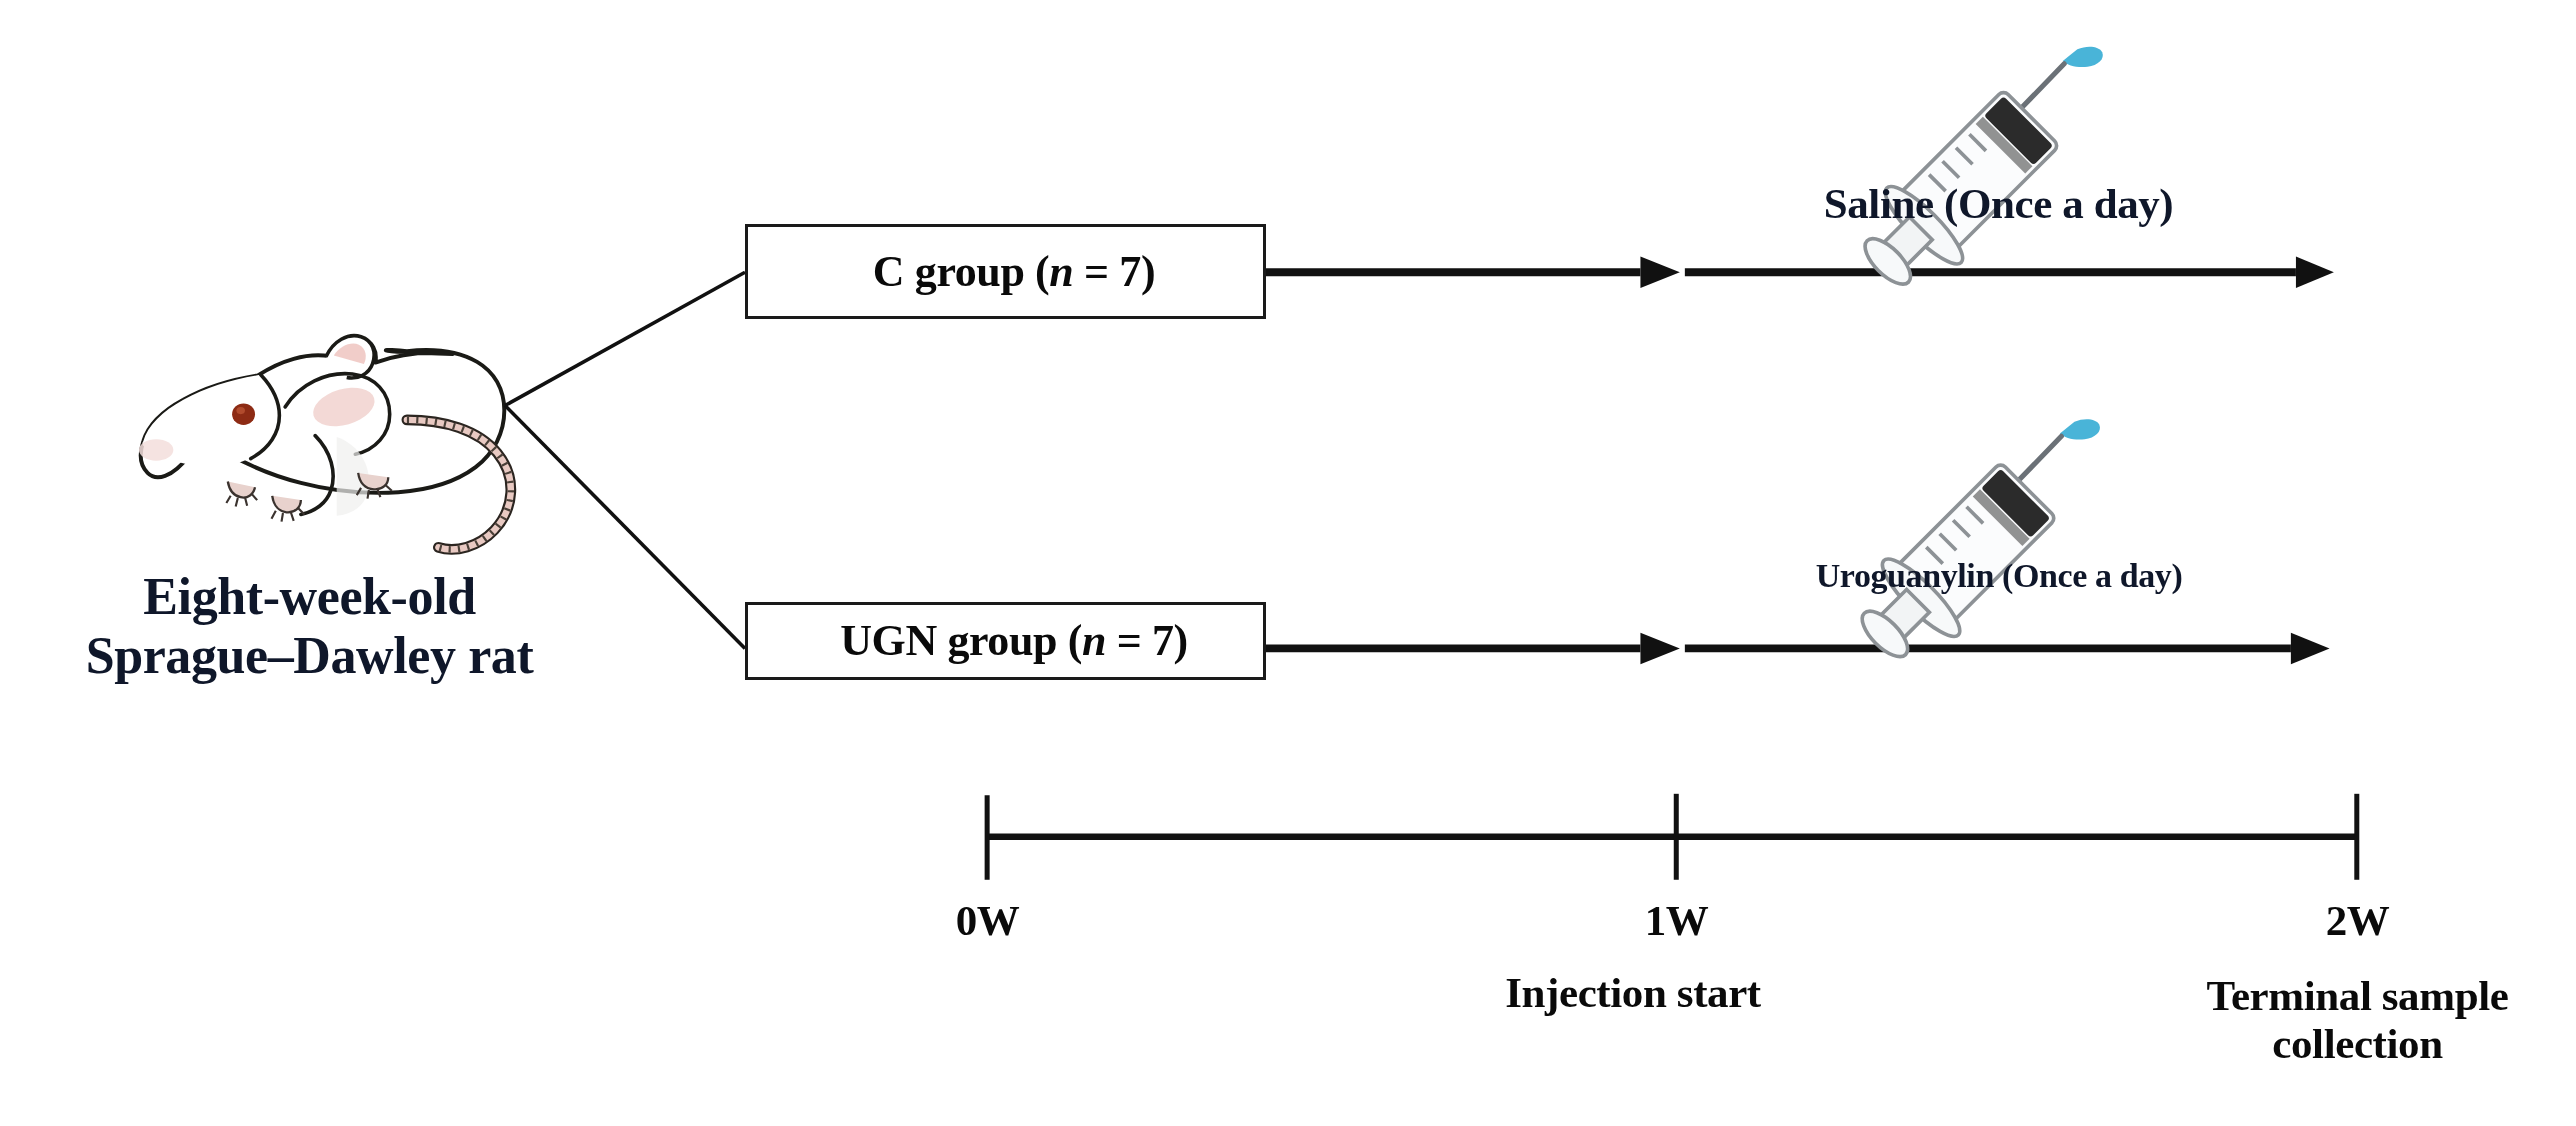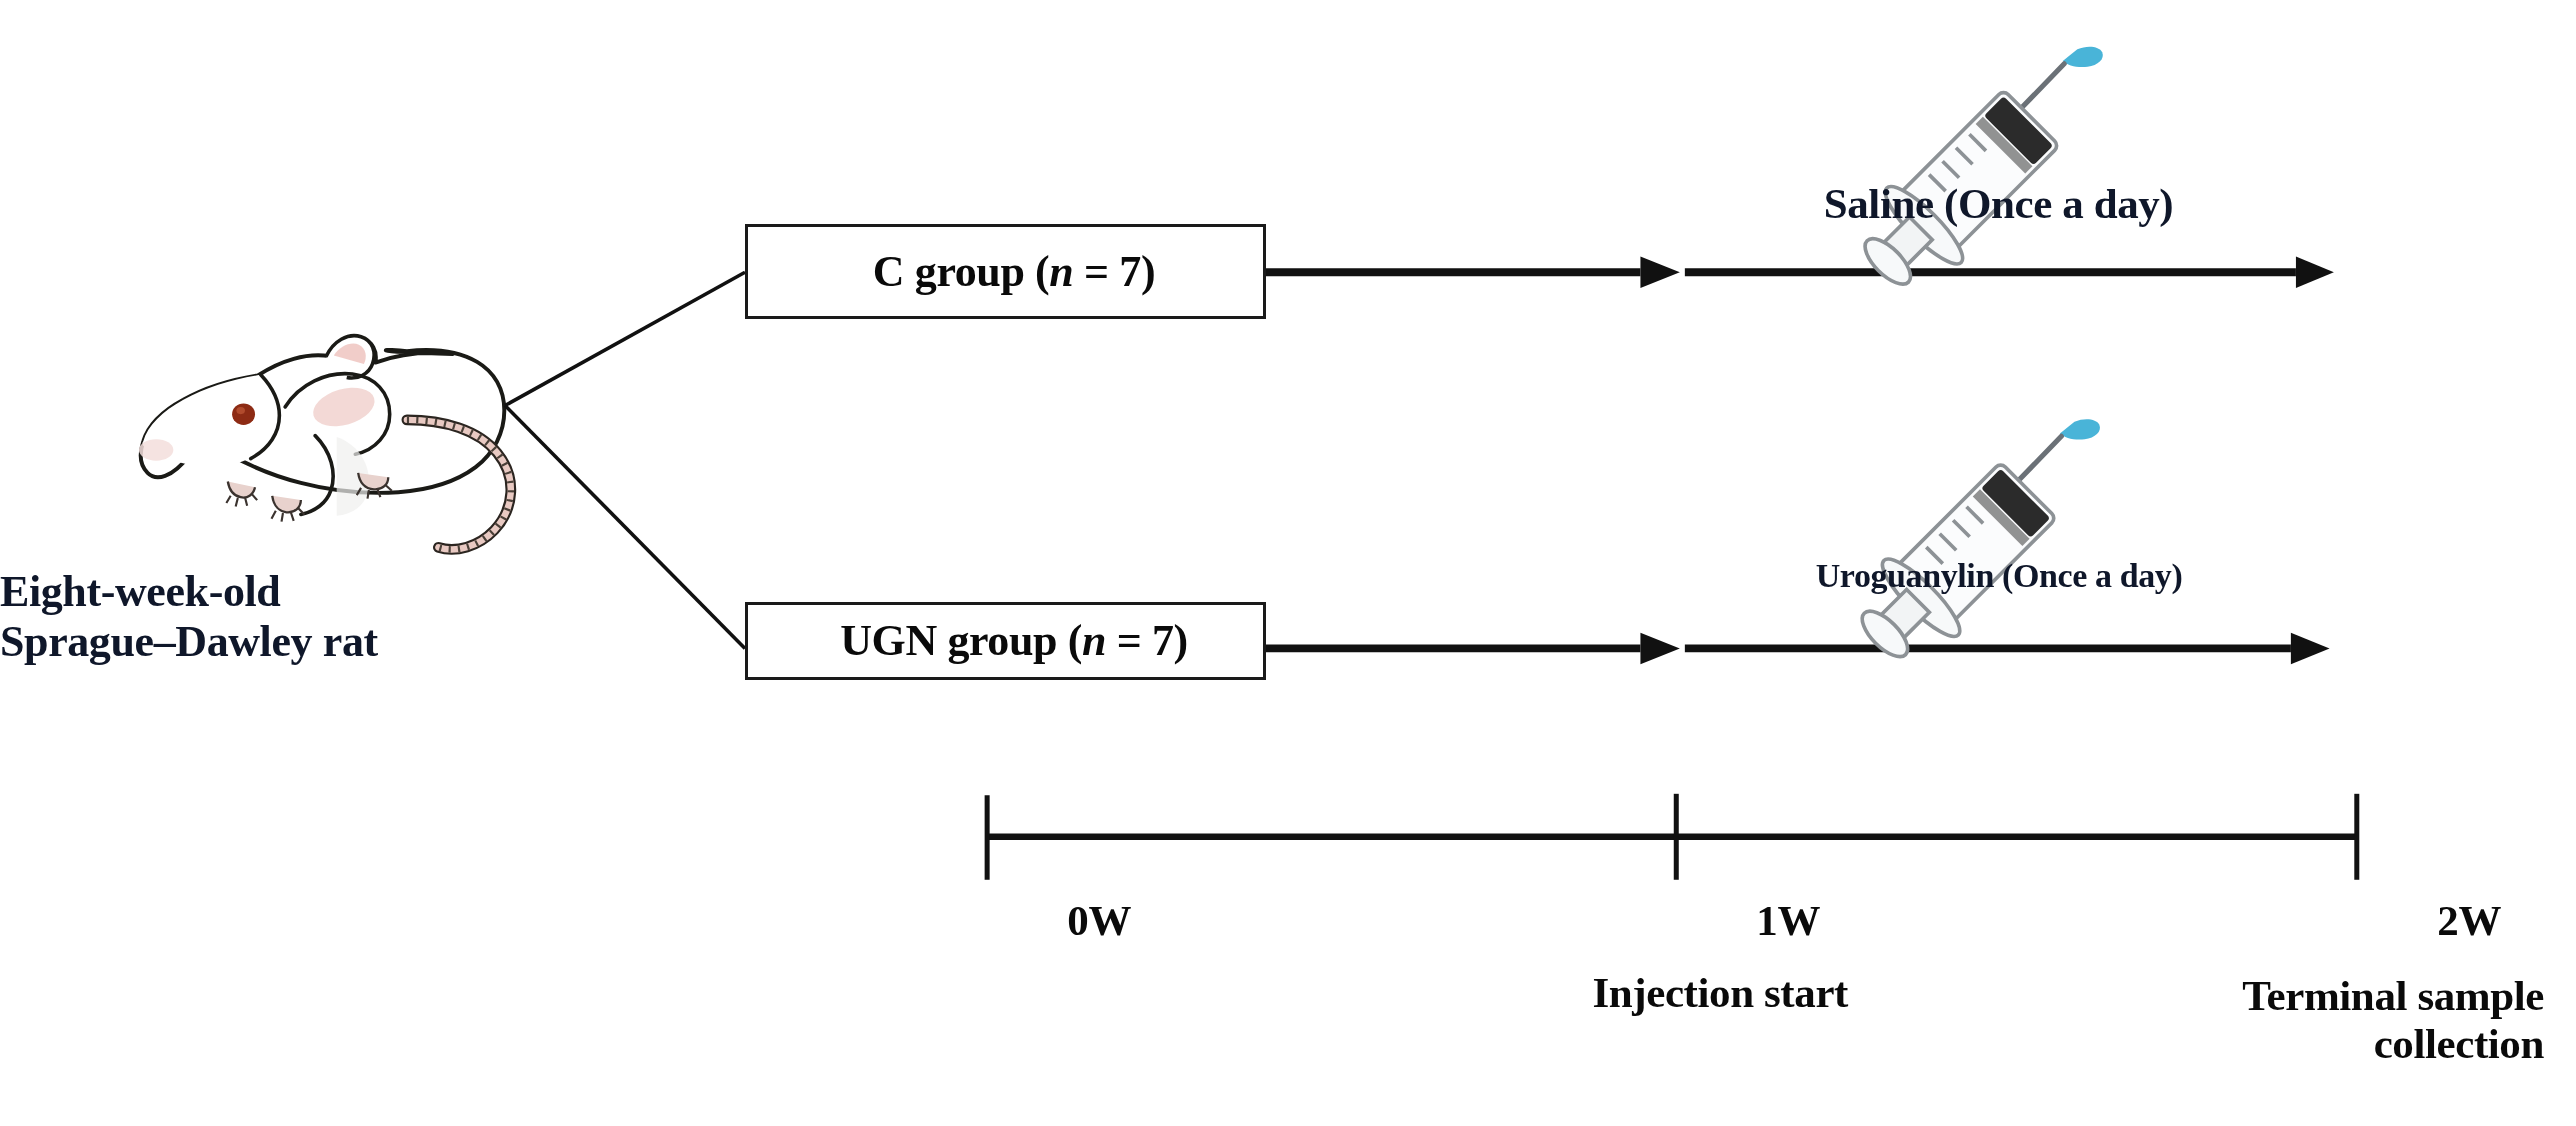--- a/index.html
+++ b/index.html
@@ -4,39 +4,39 @@
 <style>
   html,body{margin:0;padding:0;background:#ffffff;}
   body{width:2576px;height:1127px;position:relative;overflow:hidden;
        font-family:"Liberation Serif","DejaVu Serif",serif;color:#000;}
   #stage{position:absolute;left:0;top:0;width:2576px;height:1127px;}
 
   .txt{position:absolute;font-weight:bold;color:#0f172a;white-space:nowrap;
        line-height:1.14;letter-spacing:-0.4px;}
 
   
-  #subject-label{left:0;top:567px;width:587px;text-align:left;
-      font-size:44px;white-space:normal;}
+  #subject-label{left:0;top:567px;width:587px;text-align:center;
+      font-size:52px;white-space:normal;padding-left:16px;}
   #subject-label div{white-space:nowrap;}
 
   
   .group-box{position:absolute;background:#fff;border:3.6px solid #1a1a1a;
       box-sizing:border-box;display:flex;align-items:center;justify-content:center;padding-left:17px;}
   #box-c{left:745px;top:224px;width:521px;height:95px;}
   #box-ugn{left:745px;top:602px;width:521px;height:78px;}
   .group-box .glabel{font-size:44px;font-weight:bold;color:#0a0a0a;
       letter-spacing:-0.4px;line-height:1;}
   .group-box .glabel i{font-style:italic;}
 
   
   #saline-label{left:1669px;top:179px;width:659px;text-align:center;font-size:43px;}
   #ugn-label{left:1655px;top:557px;width:688px;text-align:center;font-size:34px;}
 
   
-  .tl-label{position:absolute;font-weight:bold;color:#0a0a0a;text-align:right;
+  .tl-label{position:absolute;font-weight:bold;color:#0a0a0a;text-align:center;
       font-size:43px;line-height:1.12;letter-spacing:-0.4px;}
   #tl-0w{left:844px;top:897px;width:287px;}
   #tl-1w{left:1533px;top:897px;width:287px;}
   #tl-2w{left:2214px;top:897px;width:287px;}
   #tl-1w-sub{left:1418px;top:969px;width:430px;}
   #tl-2w-sub{left:2171px;top:972px;width:373px;white-space:normal;}
 
   svg.vec{position:absolute;left:0;top:0;width:2576px;height:1127px;
       pointer-events:none;overflow:visible;}
 </style>

